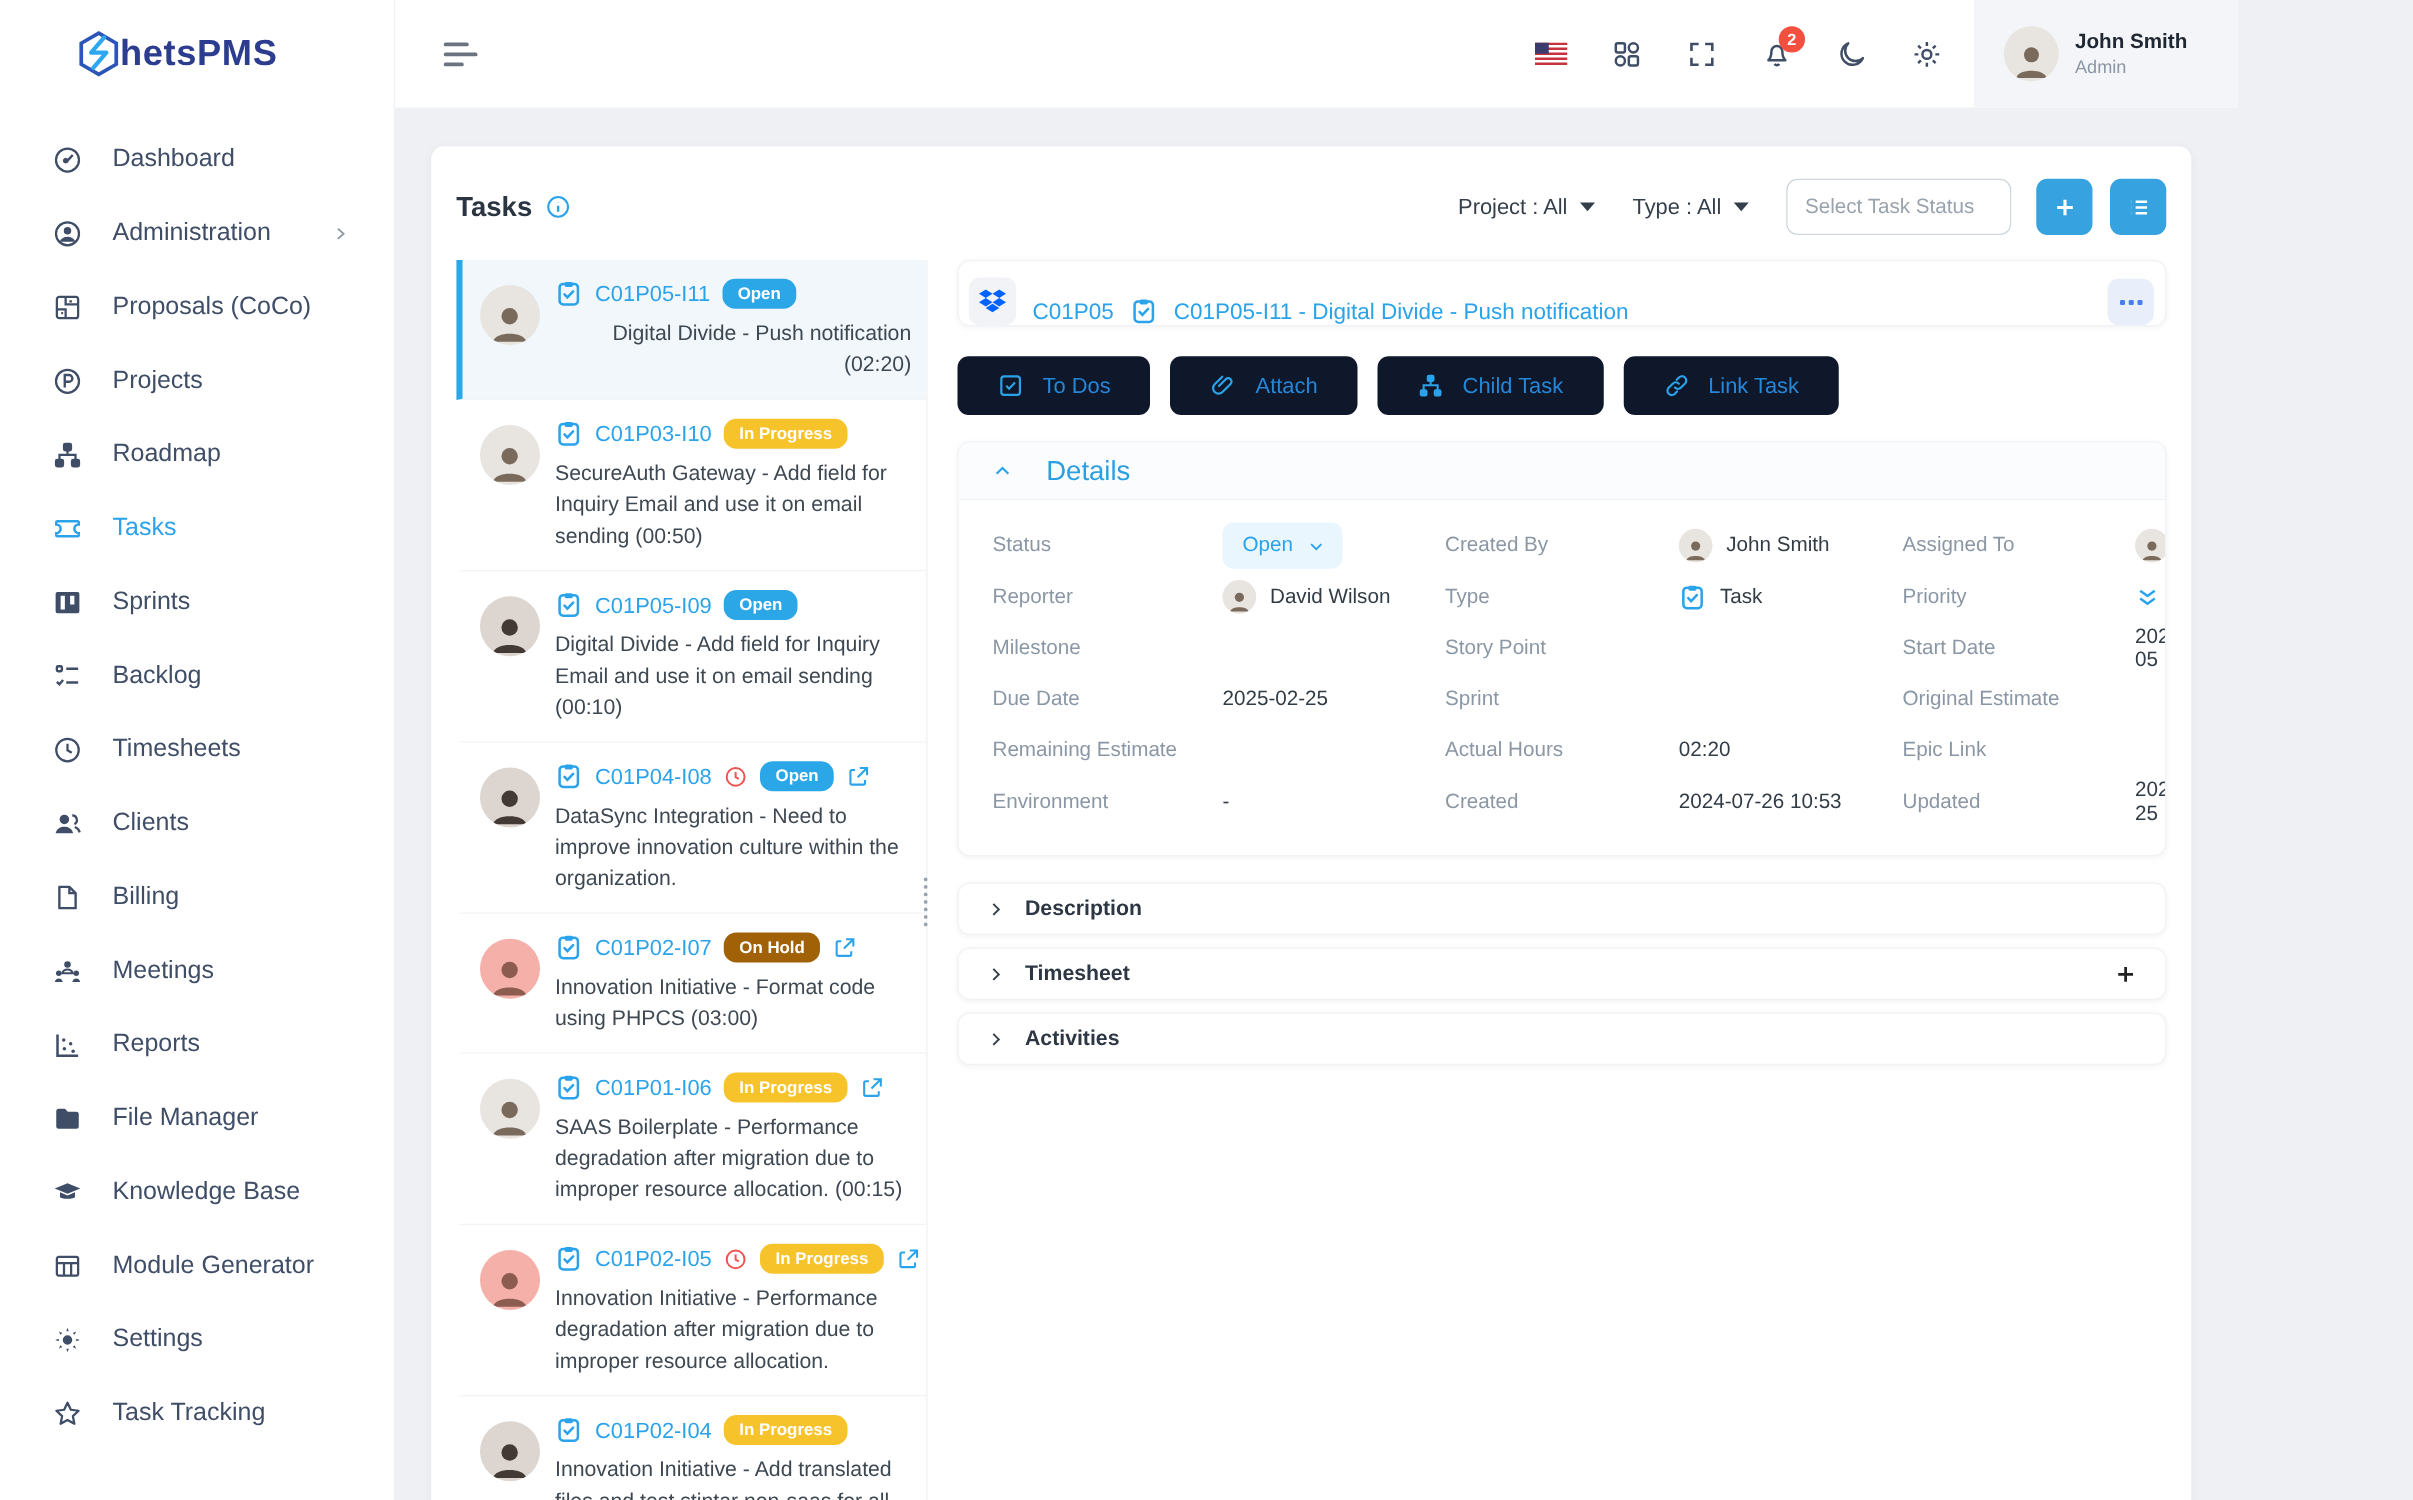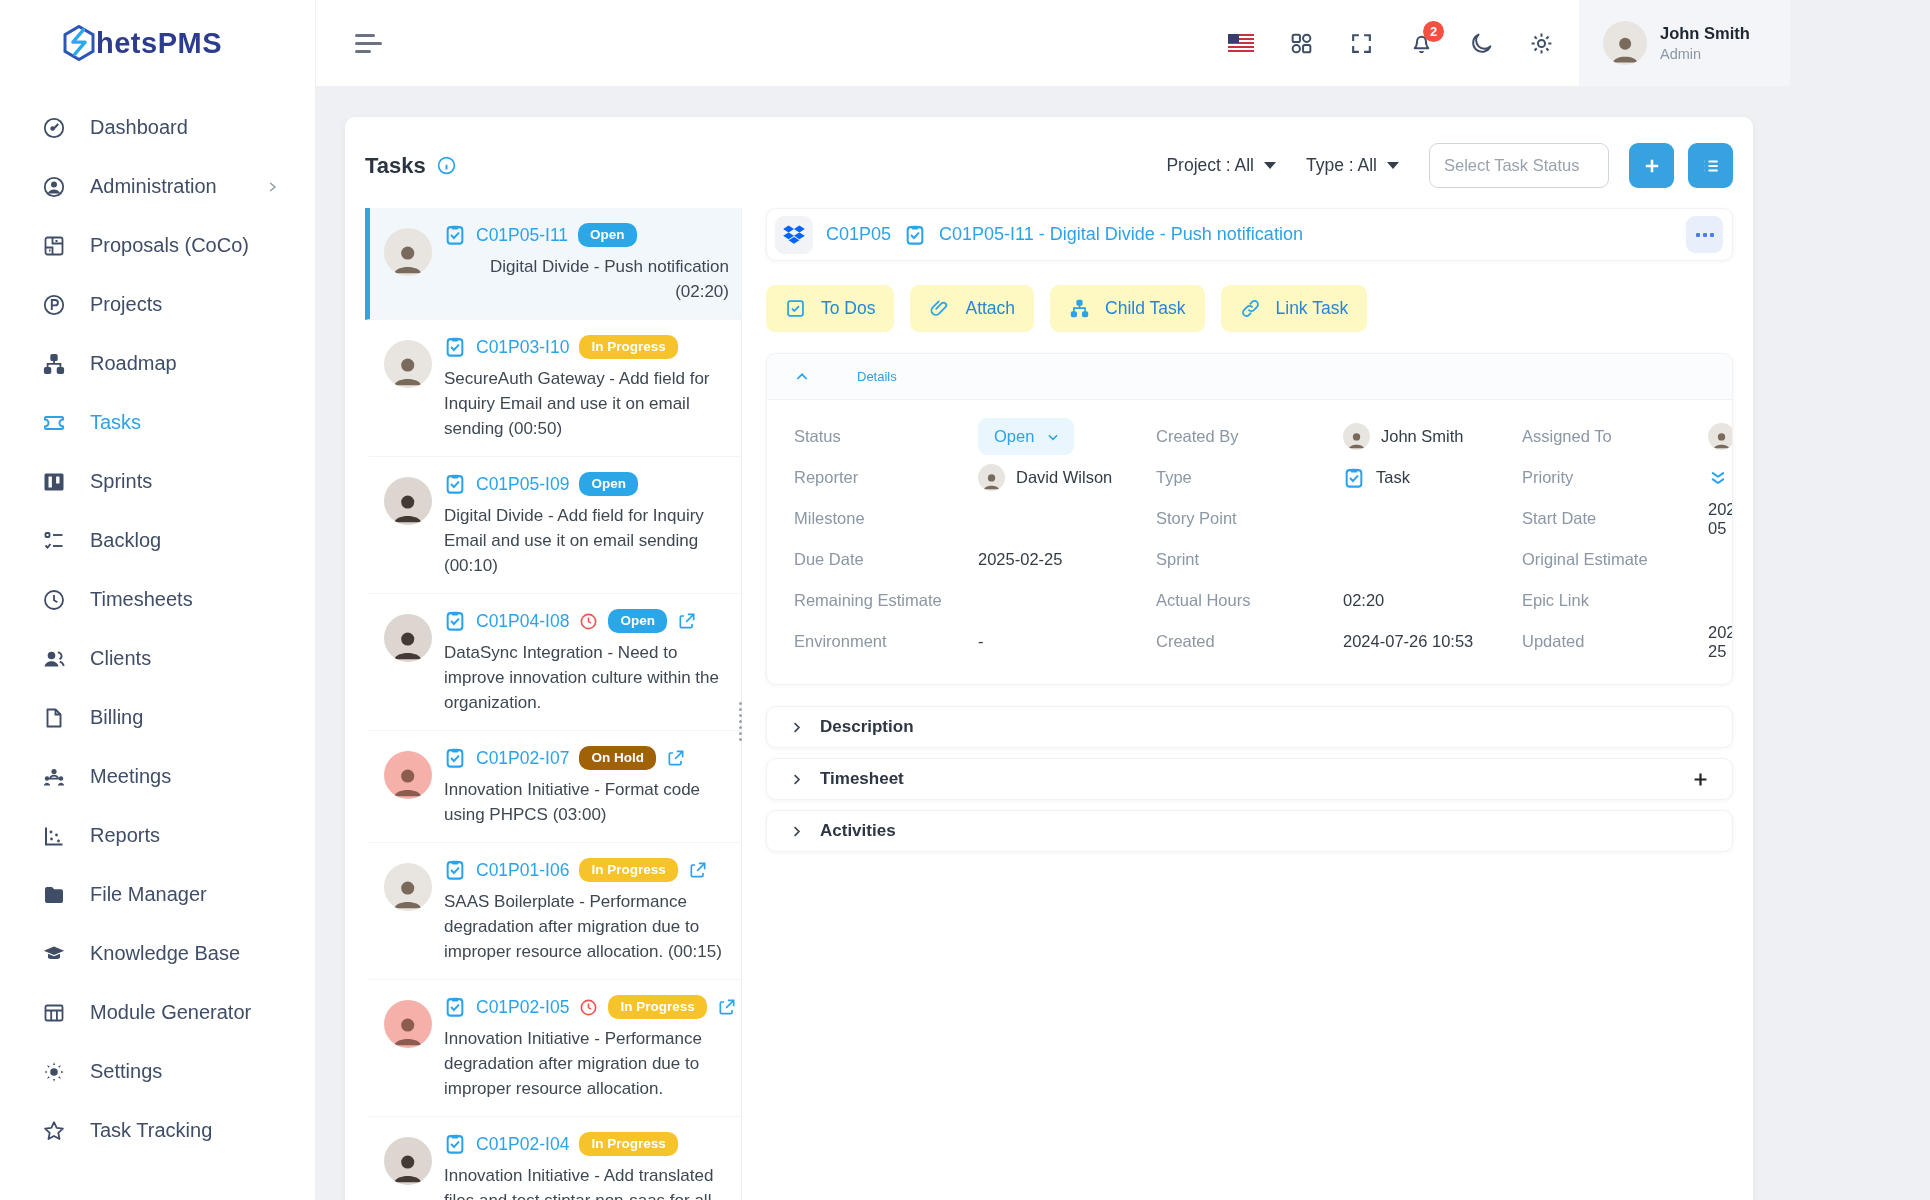--- a/index.html
+++ b/index.html
@@ -68,35 +68,35 @@
   .share-ic { width:20px; height:20px; color:#2ba3ea; display:flex; flex-shrink:0; cursor:pointer; }
   .badge { color:#fff; font-weight:700; font-size:13.5px; padding:4px 12px 5px; border-radius:10px; white-space:nowrap; }
   .badge.open { background:#2ba7e8; }
   .badge.progress { background:#f7c32b; }
   .badge.hold { background:#a16207; }
   .titem-title { font-size:17px; color:#3e4852; line-height:25px; margin-top:7px; }
 
   
   .detail-col { flex:1; padding-left:24px; min-width:0; }
   .panel { background:#fff; border:1px solid #f0f2f5; border-radius:10px; box-shadow:0 1px 4px rgba(30,40,60,.05); }
-  .d-header { height:53px; display:flex; align-items:center; padding:0 9px 0 8px; gap:13px; }
+  .d-header { height:53px; display:flex; align-items:flex-end; padding:0 9px 0 8px; gap:13px; }
   .dropbox-chip { width:38px; height:38px; border-radius:9px; background:#f1f3f6; display:flex; align-items:center; justify-content:center; }
   .dropbox-chip svg { width:24px; height:24px; }
   .d-link { font-size:18px; color:#2ba3ea; text-decoration:none; }
   .more-btn { margin-left:auto; width:37px; height:37px; border:none; border-radius:9px; background:#e9eefb; display:flex; align-items:center; justify-content:center; gap:3px; cursor:pointer; }
   .more-btn i { width:4px; height:4px; border-radius:1px; background:#4a7dee; display:block; }
 
   .d-actions { display:flex; gap:16px; margin-top:24px; }
-  .action-btn { height:47px; padding:0 19px; background:#fef9c3; border:none; border-radius:9px; display:flex; align-items:center; gap:15px; color:#2587d8; font-size:17.5px; font-family:inherit; cursor:pointer;justify-content:center; }
+  .action-btn { height:47px; padding:0 32px; background:#0f172a; border:none; border-radius:9px; display:flex; align-items:center; gap:15px; color:#2587d8; font-size:17.5px; font-family:inherit; cursor:pointer;justify-content:center; }
   .action-btn .aico { width:21px; height:21px; color:#2ba3ea; display:flex; }
 
   .d-details { margin-top:21px; overflow:hidden; }
   .dd-head { height:46px; background:#fbfcfd; border-bottom:1px solid #f0f2f5; display:flex; align-items:center; gap:27px; padding-left:27px; cursor:pointer; }
   .dd-head .chev { width:16px; height:16px; color:#2ba3ea; display:flex; }
-  .dd-title { font-size:13px; color:#2b9fe3;margin-left:20px; }
+  .dd-title { font-size:22px; color:#2b9fe3; }
   .d-grid { padding:16px 27px 22px; display:grid; grid-template-columns:184px 178px 187px 179px 186px 1fr; }
   .cell { height:41px; display:flex; align-items:center; font-size:16.5px; }
   .cell.lbl { color:#8b97a5; }
   .cell.val { color:#323c46; gap:11px; }
   .cell .avatar { width:27px; height:27px; }
   .status-pill { display:flex; align-items:center; gap:12px; background:#e9f6fe; color:#2ba3ea; border:none; border-radius:9px; height:37px; padding:0 14px 0 16px; font-size:16.5px; font-family:inherit; cursor:pointer; }
   .status-pill .chev { width:14px; height:14px; display:flex; }
   .prio-ic { width:20px; height:20px; color:#2ba3ea; display:flex; }
 
   .acc { height:42px; display:flex; align-items:center; padding:0 22px; gap:16px; cursor:pointer; }

